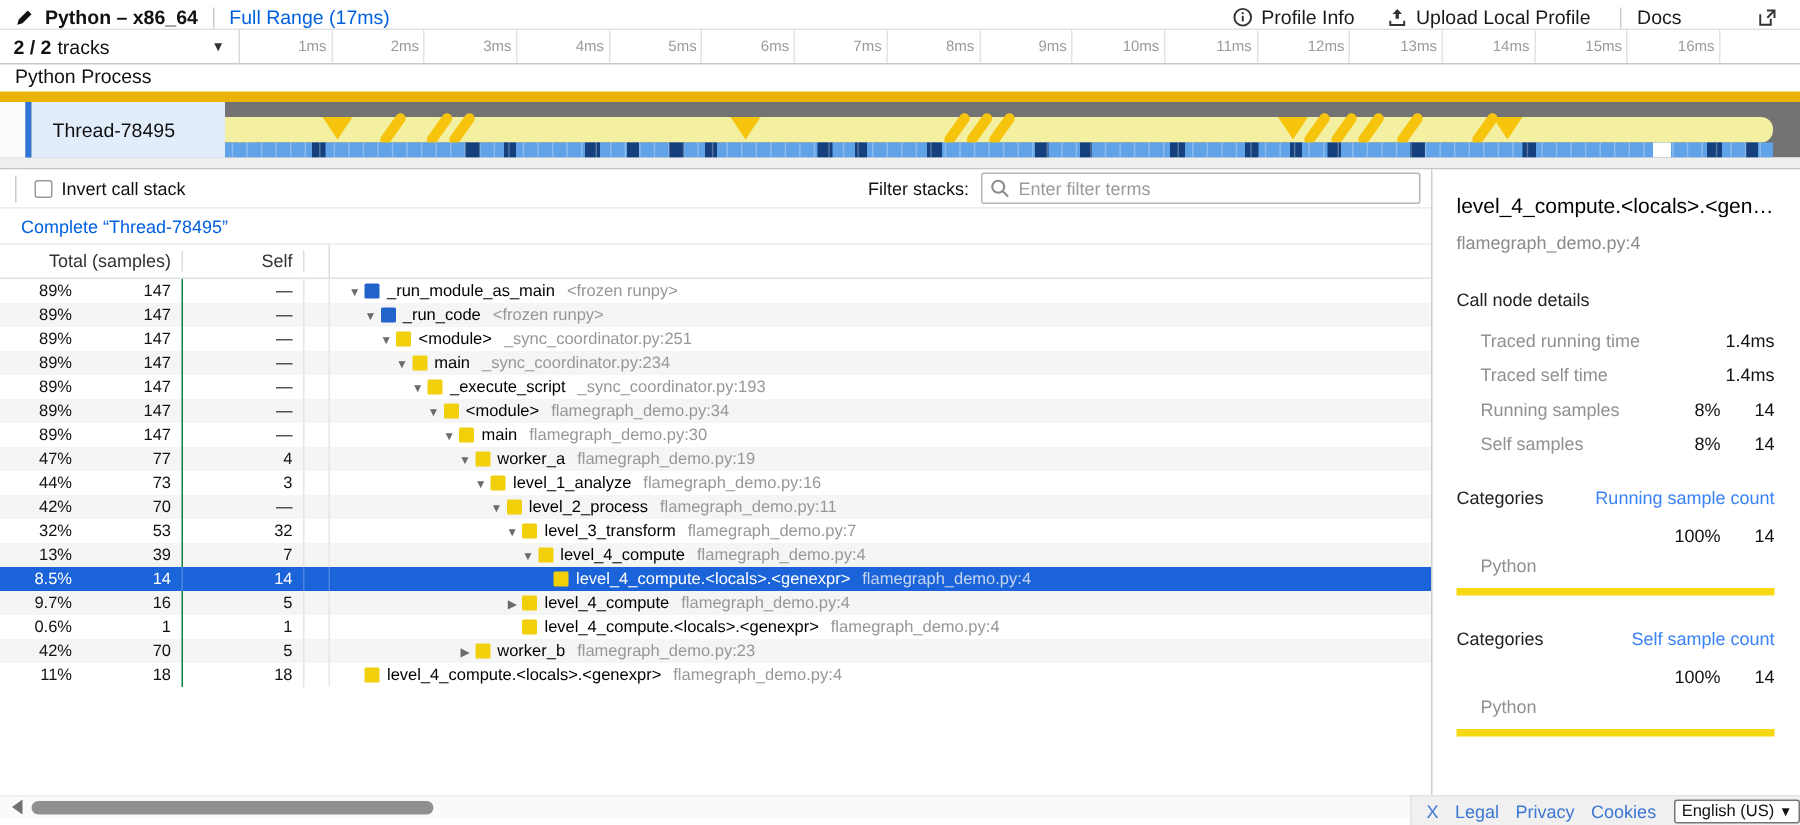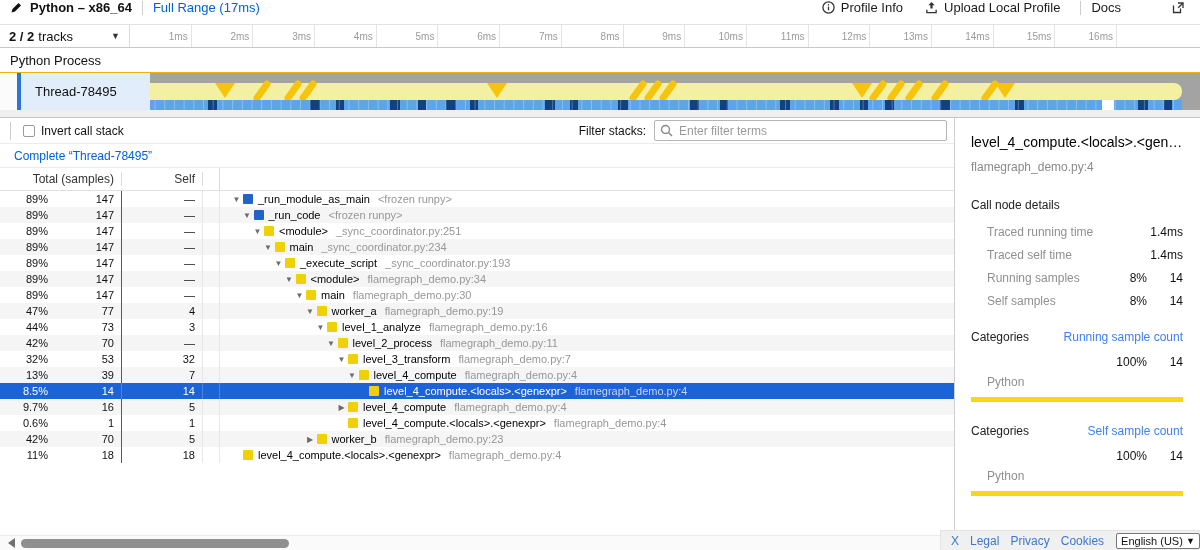--- a/index.html
+++ b/index.html
@@ -2,38 +2,38 @@
 <html><head>
 <meta charset="utf-8">
 <style>
   * { box-sizing: border-box; }
   html,body { margin:0; padding:0; }
   body {
     width:1200px; height:550px; overflow:hidden; position:relative;
     font-family:"Liberation Sans", sans-serif; background:#fff; color:#111;
   }
   
-  .topbar { height:25px; display:flex; align-items:flex-start; padding:0 10px; border-bottom:1px solid #e2e2e2; background:#fff; }
+  .topbar { height:20px; display:flex; align-items:flex-end; padding:0 10px; border-bottom:1px solid #e2e2e2; background:#fff; }
   .topbar .left, .topbar .right { display:flex; align-items:center; }
   .topbar .right { margin-left:auto; }
   .profile-title { font-weight:bold; font-size:13px; margin-left:7px; }
   .vsep { width:1px; height:14px; background:#ccc; margin:0 10px; }
   .blue-link { color:#0060df; font-size:13px; cursor:pointer; text-decoration:none; }
   .top-btn { display:flex; align-items:center; font-size:13px; color:#1a1a1a; margin-left:22px; cursor:pointer; }
   .top-btn svg { margin-right:6px; }
   
   .ruler-row { height:23px; display:flex; border-bottom:1px solid #c9c9c9; }
-  .tracks-box { width:130px; border-right:1px solid #dadada; display:flex; align-items:center; padding:0 9px; font-size:13px; cursor:pointer; }
+  .tracks-box { width:160px; border-right:1px solid #dadada; display:flex; align-items:center; padding:0 9px; font-size:13px; cursor:pointer; }
   .tracks-count { font-weight:bold; margin-right:4px; }
   .tracks-caret { margin-left:auto; font-size:9px; color:#333; }
   .ruler { flex:1; display:flex; overflow:hidden; }
   .ruler-cell { width:61.7px; flex:none; border-right:1px solid #e4e4e4; font-size:10px; color:#9a9a9a; display:flex; align-items:center; justify-content:flex-end; padding-right:3px; }
   .ruler-fill { flex:1; }
-  .process-row { height:25px; border-bottom:1px solid #eab308; display:flex; align-items:center; padding-left:10px; font-size:13px; }
-  .thread-row { height:37px; display:flex; background:#a3a3a3; }
+  .process-row { height:25px; border-bottom:7px solid #eab308; display:flex; align-items:flex-start; padding-left:10px; font-size:13px; }
+  .thread-row { height:37px; display:flex; background:#737373; }
   .thread-spacer { width:17px; flex:none; background:#fbfbfb; }
   .thread-accent { width:4px; flex:none; background:#2d75d8; }
   .thread-label-box { width:129px; flex:none; background:#e2edfb; display:flex; align-items:center; padding-left:14px; font-size:13px; cursor:pointer; }
   .track-graph { width:1050px; flex:none; position:relative; cursor:pointer; }
   .timeline-bottom { height:8px; background:#efefef; border-bottom:1px solid #c6c6c6; }
   
   .main { display:flex; height:432px; position:relative; }
   .left-panel { width:955px; flex:none; border-right:1px solid #cfcfcf; display:flex; flex-direction:column; position:relative; background:#fff; }
   
   .tabbar { height:26px; display:flex; align-items:stretch; border-bottom:1px solid #c8c8c8; padding-left:3px; }

